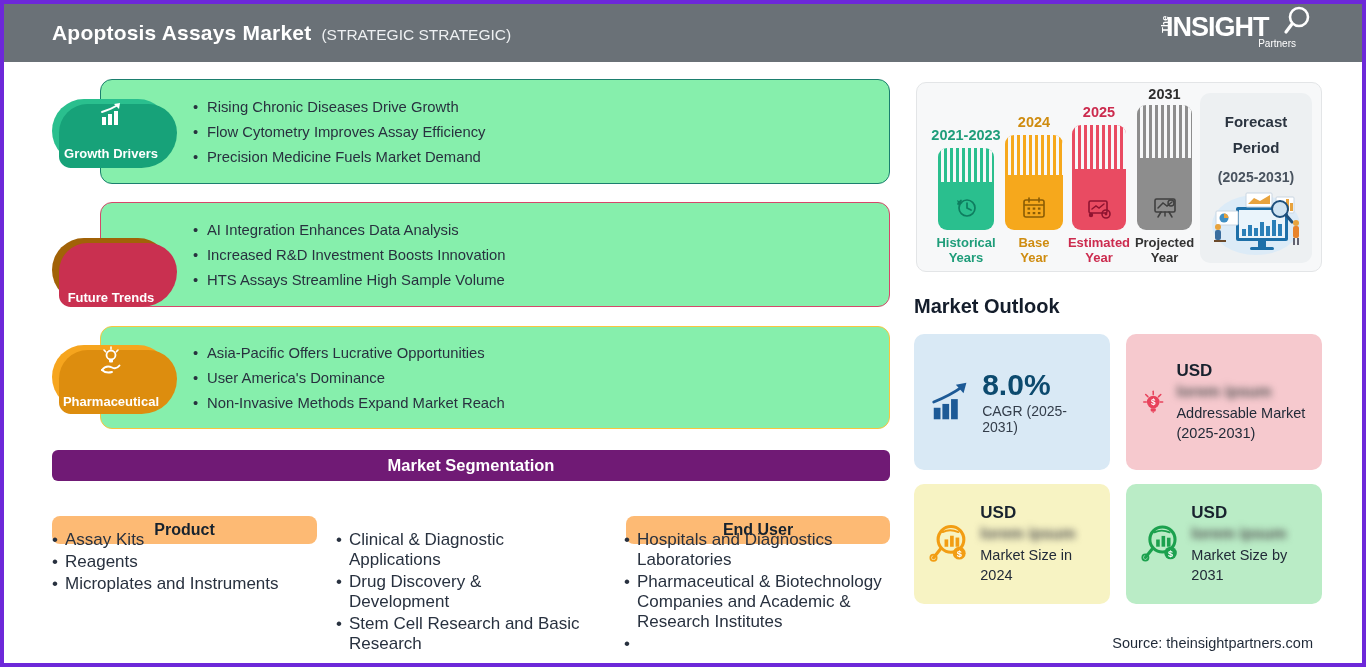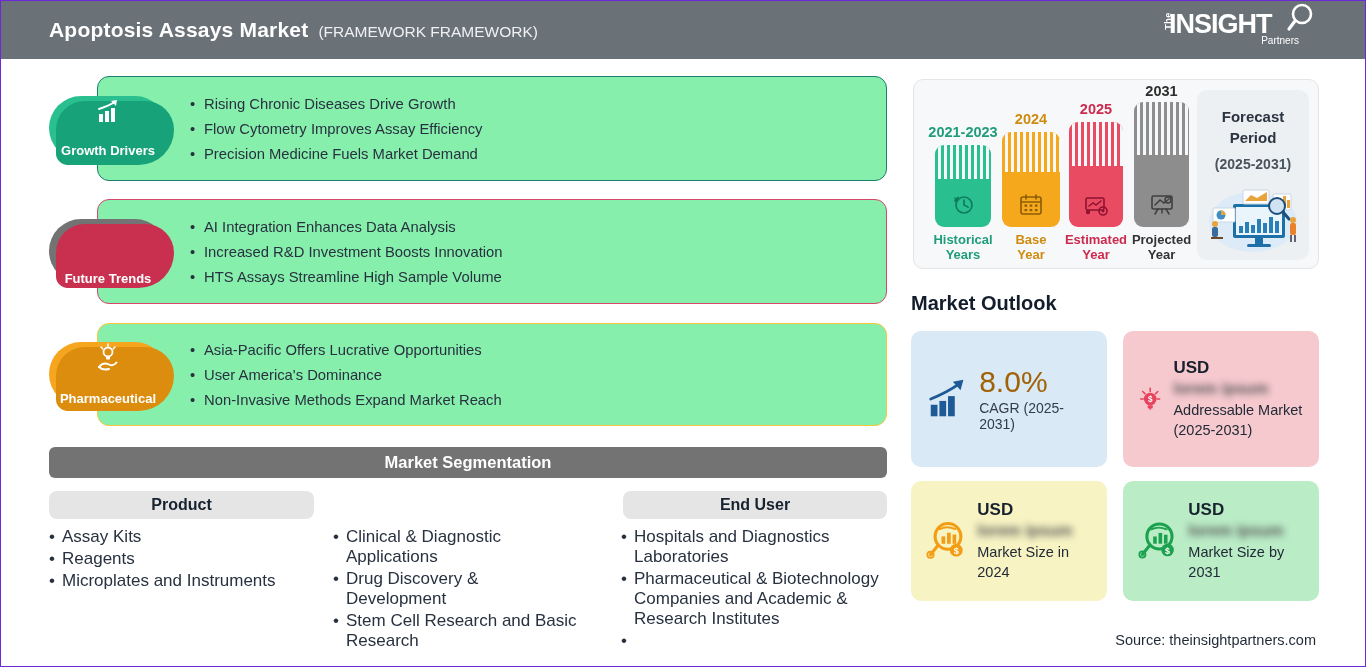--- a/index.html
+++ b/index.html
@@ -1,20 +1,20 @@
 <!DOCTYPE html>
 <html><head>
 <meta charset="utf-8">
 <style>
   * { margin:0; padding:0; box-sizing:border-box; }
   html,body { background:#e9e9e9; }
   body { font-family:"Liberation Sans", sans-serif; }
   .page {
     position:relative; width:1366px; height:667px; background:#ffffff;
-    border:1px solid #6d28d9; overflow:hidden; margin:0 auto;
+    border:4px solid #6d28d9; overflow:hidden; margin:0 auto;
   }
   
   .header {
     position:absolute; top:0; left:0; width:100%; height:58px;
     background:#6a7177; display:flex; align-items:center; justify-content:space-between;
     padding:0 48px 0 48px;
   }
   .title-wrap { display:flex; align-items:baseline; gap:10px; }
   .title { color:#ffffff; font-size:21px; font-weight:bold; letter-spacing:.2px; }
   .subtitle { color:#eef0f2; font-size:15.5px; font-weight:500; }
@@ -33,30 +33,30 @@
   .box-opps    { top:322px; height:103px; border:1.5px solid #f9c53f; }
   .pill {
     position:absolute; left:48px; width:118px; height:64px; border-radius:34px;
     display:flex; flex-direction:column; align-items:center; justify-content:center;
     color:#fff; z-index:3;
   }
   .pill::before { content:""; position:absolute; inset:0; transform:translate(7px,5px);
     border-radius:34px 34px 42px 14px; z-index:-1; }
   .pill-label { font-size:13px; font-weight:bold; margin-top:18px; white-space:nowrap; }
   .pill-drivers { top:95px;  background:#2abf8e; } .pill-drivers::before { background:#17a279; }
-  .pill-trends  { top:218px; background:#737373;gap:36px; } .pill-trends::before  { background:#c93050; }
+  .pill-trends  { top:234px; background:#a16207;gap:36px; } .pill-trends::before  { background:#c93050; }
   .pill-opps    { top:341px; background:#f6a51e; } .pill-opps::before    { background:#dd8d0e; }
   
   .seg-bar {
-    position:absolute; left:48px; top:446px; width:838px; height:31px; background:#737373;
+    position:absolute; left:48px; top:446px; width:838px; height:31px; background:#701a75;
     border-radius:6px; color:#fff; font-weight:bold; font-size:16.5px;
     display:flex; align-items:center; justify-content:center;
   }
   .col-head {
-    position:absolute; top:490px; height:28px; background:#e5e5e5; border-radius:8px;
+    position:absolute; top:512px; height:28px; background:#fdba74; border-radius:8px;
     display:flex; align-items:center; justify-content:center;
     font-size:16px; font-weight:bold; color:#16222e;
   }
   .col-head.product { left:48px; width:265px; }
   .col-head.application { left:337px; width:261px; }
   .col-head.enduser { left:622px; width:264px; }
   .col-list { position:absolute; top:526px; list-style:none; }
   .col-list li { font-size:17px; color:#28313f; line-height:20px; margin-bottom:2px; position:relative; padding-left:13px; }
   .col-list li::before { content:"•"; position:absolute; left:0; }
   .col-list.product { left:48px; width:282px; }
@@ -82,47 +82,47 @@
   .y3 { left:150px; top:21px; width:64px; color:#cc2b4e; }
   .y4 { left:218px; top:3px;  width:59px; color:#2e2e2e; }
   .c1 { left:11px;  width:76px; color:#1f9d7a; }
   .c2 { left:90px;  width:54px; color:#cf8c10; }
   .c3 { left:150px; width:64px; color:#cc2b4e; }
   .c4 { left:216px; width:63px; color:#333333; }
   .forecast {
     position:absolute; left:283px; top:10px; width:112px; height:170px;
     background:#edf0f2; border-radius:10px; text-align:center;
   }
-  .forecast-title { margin-top:16px; font-size:15px; font-weight:bold; color:#2b3440; line-height:21px; }
+  .forecast-title { margin-top:16px; font-size:15px; font-weight:bold; color:#2b3440; line-height:26px; }
   .forecast-range { margin-top:8px; font-size:14px; font-weight:bold; color:#49535f; }
   .forecast-illu { position:absolute; bottom:6px; left:6px; }
   
   .outlook-title { position:absolute; left:910px; top:291px; font-size:20px; font-weight:bold; color:#141d2b; }
   .ocard { position:absolute; width:196px; border-radius:10px; display:flex; align-items:center; padding:0 12px 0 14px; gap:10px; }
   .ocard1 { left:910px;  top:330px; height:136px; background:#d9e9f5; }
   .ocard2 { left:1122px; top:330px; height:136px; background:#f6c9ce; }
   .ocard3 { left:910px;  top:480px; height:120px; background:#f7f3c3; }
   .ocard4 { left:1122px; top:480px; height:120px; background:#baecc6; }
-  .ocard .big-val { font-size:30px; font-weight:normal; color:#a16207; line-height:32px; }
+  .ocard .big-val { font-size:30px; font-weight:bold; color:#0c4a6e; line-height:32px; }
   .ocard .val-cap { font-size:14px; color:#333d4a; margin-top:2px; }
   .ocard .usd { font-size:17px; font-weight:bold; color:#18222e; }
   .blurred { font-size:16px; font-weight:bold; color:#555; filter:blur(3.5px); margin:2px 0; white-space:nowrap; }
   .ocard .cap { font-size:14.5px; color:#222b38; line-height:20px; }
   
   .source { position:absolute; right:49px; top:631px; font-size:14.5px; color:#1f2937; }
 </style>
 </head>
 <body>
 
 <div class="page">
 
   <div class="header">
     <div class="title-wrap">
       <span class="title">Apoptosis Assays Market</span>
-      <span class="subtitle">(FRAMEWORK FRAMEWORK)</span>
+      <span class="subtitle">(STRATEGIC STRATEGIC)</span>
     </div>
     <div class="logo">
       <span class="logo-the">The</span>
       <span class="logo-insight">INSIGHT</span>
       <span class="logo-partners">Partners</span>
       <svg class="logo-mag" width="30" height="34" viewBox="0 0 30 34">
         <circle cx="17" cy="11" r="9" fill="none" stroke="#ffffff" stroke-width="2.6"></circle>
         <line x1="10" y1="18" x2="4" y2="26" stroke="#ffffff" stroke-width="3.2" stroke-linecap="round"></line>
       </svg>
     </div>

